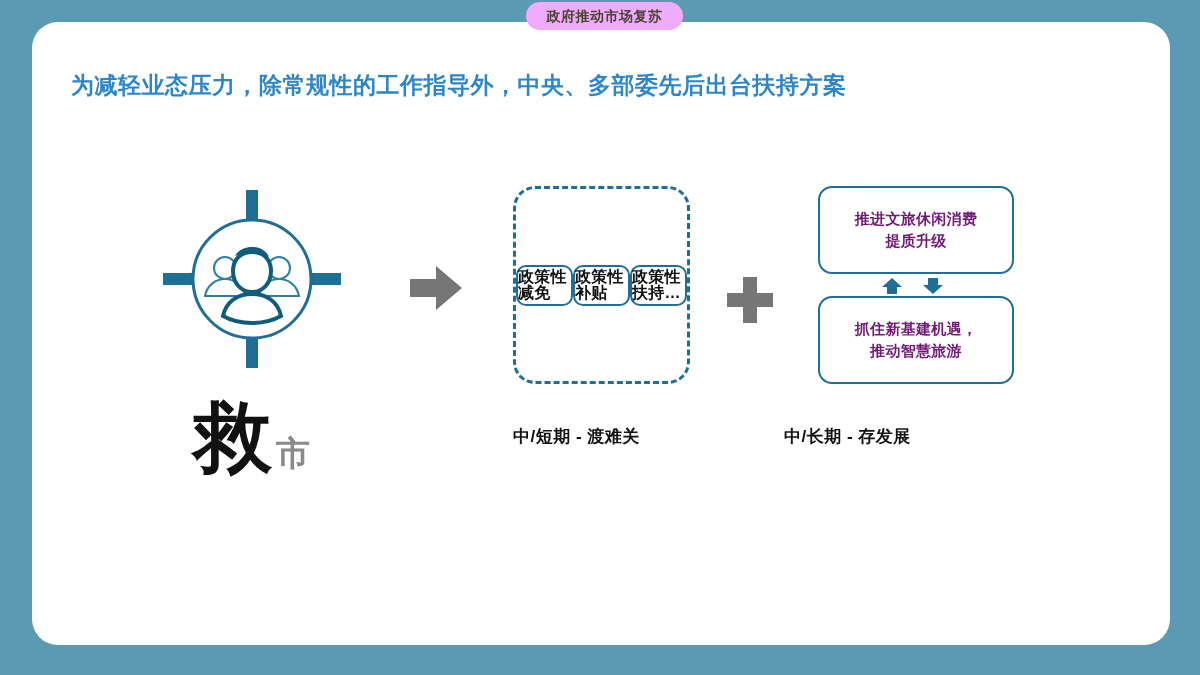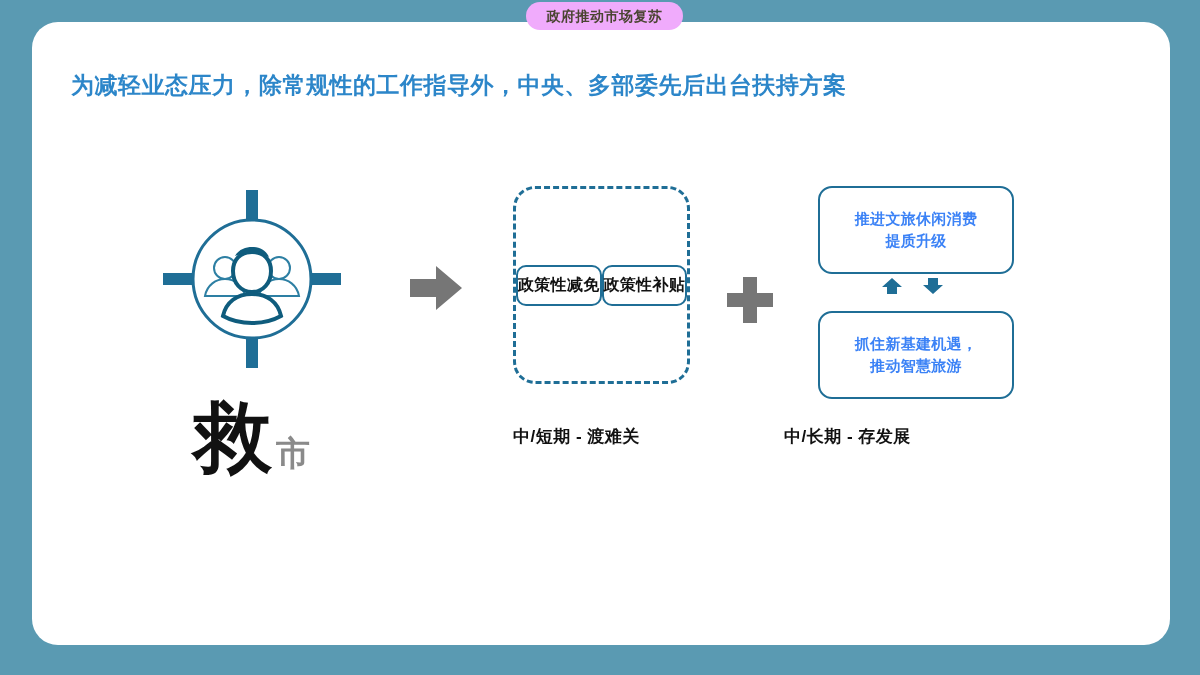--- a/index.html
+++ b/index.html
@@ -175,25 +175,25 @@
     border: 2px solid #1f6e96;
     border-radius: 14px;
     background: #ffffff;
     box-sizing: border-box;
     display: flex;
     flex-direction: column;
     align-items: center;
     justify-content: center;
   }
   .lt-box.top  { top: 0; }
-  .lt-box.bottom { top: 125px; }
+  .lt-box.bottom { top: 110px; }
   .lt-line {
     font-size: 15px;
     font-weight: bold;
-    color: #3b82f6;
+    color: #701a75;
     line-height: 1.5;
     letter-spacing: 0.3px;
   }
 
   .lt-arrows {
     position: absolute;
     left: 62px;
     top: 90px;
     width: 72px;
     height: 20px;
@@ -262,20 +262,23 @@
   </svg>
 </div>
 
 <div class="policy-dashed">
   <div class="policy-box">
     <span class="policy-box-label">政策性减免</span>
   </div>
   <div class="policy-box">
     <span class="policy-box-label">政策性补贴</span>
   </div>
+  <div class="policy-box">
+    <span class="policy-box-label">政策性扶持…</span>
+  </div>
 </div>
 
 <div class="plus-sign"></div>
 
 <div class="longterm-group">
   <div class="lt-box top">
     <span class="lt-line">推进文旅休闲消费</span>
     <span class="lt-line">提质升级</span>
   </div>
 

